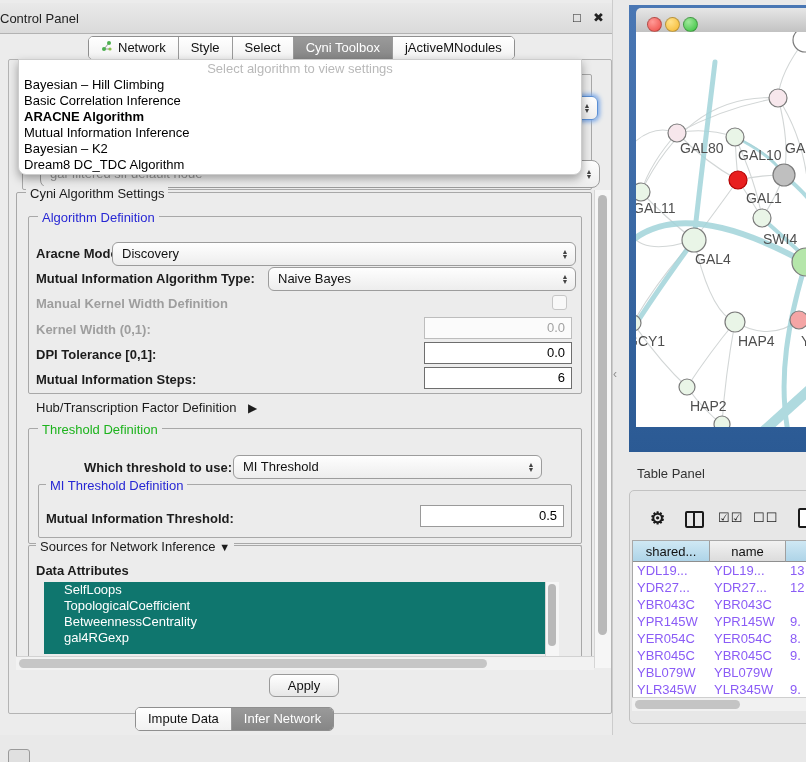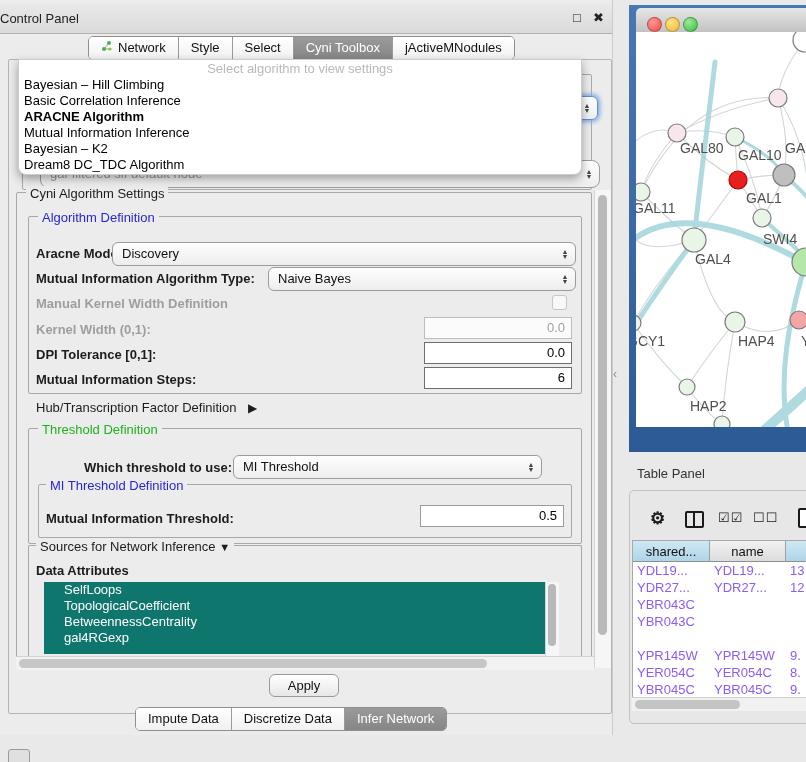--- a/index.html
+++ b/index.html
@@ -216,23 +216,20 @@
 
     <div class="abs" style="left:16px;top:656px;width:578px;height:13px;background:#f2f2f2;border-top:1px solid #d2d2d2;z-index:5;">
       <div class="abs sb-thumb" style="left:3px;top:2px;width:468px;height:9px;background:#c6c6c6;"></div>
     </div>
 
     <div class="abs btn" style="left:269px;top:674px;width:68px;height:21px;line-height:21px;">Apply</div>
 
     <div class="abs tabbar" style="left:135px;top:707px;">
       <div class="tab">
           <span>Impute Data</span>
-        </div>
-      <div class="tab">
-          <span>Discretize Data</span>
         </div>
       <div class="tab sel">
           <span>Infer Network</span>
         </div>
     </div>
   </div>
 
   <div class="abs" style="left:613px;top:367px;color:#909090;font-size:12px;">‹</div>
 
   <div class="abs" id="netframe"></div>
@@ -337,21 +334,21 @@
     <div style="display:flex;">
         <div class="td" style="width:77px;">YDL19...</div>
         <div class="td" style="width:76px;">YDL19...</div>
         <div class="td" style="width:21px;">13</div>
       </div>
     <div style="display:flex;">
         <div class="td" style="width:77px;">YDR27...</div>
         <div class="td" style="width:76px;">YDR27...</div>
         <div class="td" style="width:21px;">12</div>
       </div>
-    <div style="display:flex;flex-direction:column;">
+    <div style="display:flex;">
         <div class="td" style="width:77px;">YBR043C</div>
         <div class="td" style="width:76px;">YBR043C</div>
         <div class="td" style="width:21px;"></div>
       </div>
     <div style="display:flex;">
         <div class="td" style="width:77px;">YPR145W</div>
         <div class="td" style="width:76px;">YPR145W</div>
         <div class="td" style="width:21px;">9.</div>
       </div>
     <div style="display:flex;">

